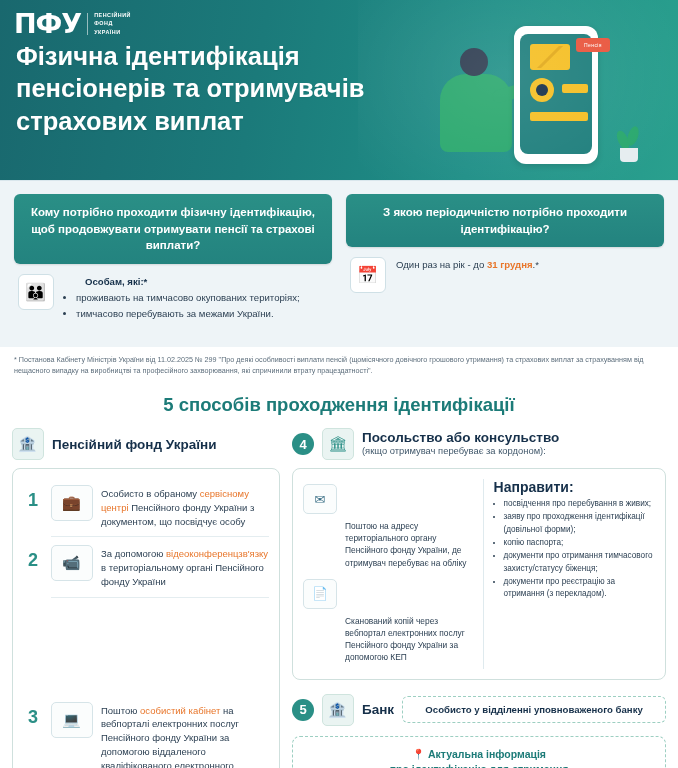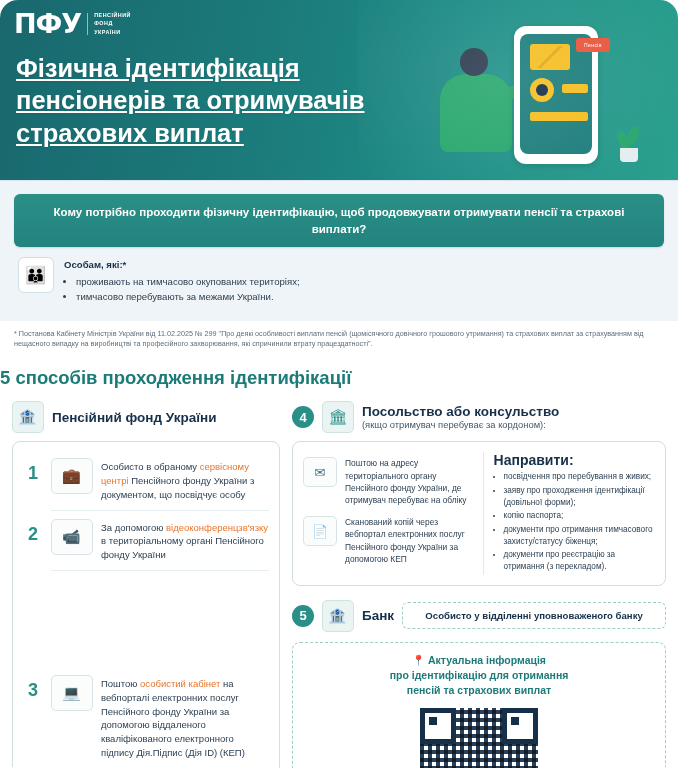--- a/index.html
+++ b/index.html
@@ -4,44 +4,43 @@
 <style>
   html,body{margin:0;padding:0;}
   body{
     width:678px;height:768px;
     background:#ffffff;
     font-family:"Liberation Sans", sans-serif;
     color:#16304a;
     overflow:hidden;
     position:relative;
   }
-  .page{position:relative;width:678px;height:768px;overflow:hidden;border-radius:18px;}
+  .page{position:relative;width:678px;height:768px;overflow:hidden;}
 
   
   .header{
     position:relative;height:180px;
     background:linear-gradient(100deg,#19686e 0%,#1b7a7a 38%,#1f8f87 70%,#2aa08e 100%);
     overflow:hidden;
   }
   .header:after{
     content:"";position:absolute;right:-40px;top:-60px;width:360px;height:300px;
     background:radial-gradient(ellipse at 40% 45%, rgba(255,255,255,.10) 0%, rgba(255,255,255,0) 62%);
   }
   .logo{position:absolute;left:14px;top:10px;display:flex;align-items:center;gap:6px;}
   .logo-mark{
     font-size:27px;font-weight:bold;color:#fff;letter-spacing:-1px;line-height:1;
     font-family:"DejaVu Sans", sans-serif;
   }
   .logo-text{color:#fff;font-size:5.4px;line-height:1.55;letter-spacing:.5px;font-weight:bold;text-transform:uppercase;}
   .logo-sep{width:1px;height:22px;background:rgba(255,255,255,.55);}
   .title{
-    position:absolute;left:16px;top:52px;width:440px;
+    position:absolute;left:16px;top:40px;width:440px;
     color:#ffffff;font-size:25.5px;line-height:1.27;font-weight:bold;
     text-shadow:0 1px 2px rgba(0,0,0,.08);
-    text-decoration:underline;
   }
   
   .illu{position:absolute;right:22px;top:14px;width:230px;height:160px;}
   .ph-body{
     position:absolute;left:88px;top:12px;width:84px;height:138px;border-radius:12px;
     background:#ffffff;box-shadow:0 2px 6px rgba(0,0,0,.15);
   }
   .ph-screen{position:absolute;left:94px;top:20px;width:72px;height:120px;border-radius:8px;background:#1f7f7d;}
   .env{position:absolute;left:104px;top:30px;width:40px;height:26px;background:#f5bf24;border-radius:3px;}
   .env:after{content:"";position:absolute;left:2px;top:2px;width:36px;height:22px;
@@ -72,32 +71,32 @@
     font-size:11.5px;line-height:1.45;font-weight:bold;
     box-shadow:0 1px 2px rgba(0,0,0,.12);
   }
   .a-box{display:flex;gap:10px;padding:10px 4px 2px;align-items:flex-start;}
   .a-ico{
     width:34px;height:34px;flex:0 0 34px;border-radius:6px;background:#ffffff;
     border:1px solid #cfe0e6;display:flex;align-items:center;justify-content:center;
     font-size:17px;color:#2a8f86;
   }
   .a-txt{font-size:9.6px;line-height:1.5;color:#2b3f52;padding-top:1px;}
-  .a-txt b{color:#16304a;}
-  .a-txt ul{margin:2px 0 4px 12px;padding:0;}
+  .a-txt b{color:#16304a;margin-left:21px;}
+  .a-txt ul{margin:2px 0 14px 12px;padding:0;}
   .a-txt li{margin:0 0 1px 0;}
   .orange{color:#e8762b;font-weight:bold;}
 
   .footnote{
     padding:8px 14px 12px;font-size:7.2px;line-height:1.45;color:#5d6e7c;background:#ffffff;
   }
 
   
   .sec-title{
-    text-align:left;font-size:18.5px;font-weight:bold;color:#1c7b78;
+    text-align:center;font-size:18.5px;font-weight:bold;color:#1c7b78;
     padding:6px 0 12px;
   }
 
   
   .main{display:flex;gap:12px;padding:0 12px;}
   .col-left{width:268px;}
   .col-right{flex:1;}
 
   .block-head{display:flex;align-items:center;gap:8px;margin-bottom:8px;}
   .num-badge{
@@ -127,21 +126,21 @@
   }
   .step-txt{font-size:9.5px;line-height:1.45;color:#2b3f52;padding-top:2px;}
   .step-txt .hl{color:#e8762b;}
   .step-divider{height:1px;background:#e4edf0;margin:2px 0 2px 28px;}
 
   .sub-item{display:flex;gap:8px;align-items:flex-start;padding:5px 0;}
   .sub-ico{
     width:32px;height:28px;flex:0 0 32px;border:1px solid #d6e4e8;border-radius:5px;background:#fbfdfd;
     display:flex;align-items:center;justify-content:center;font-size:13px;color:#3b6f86;
   }
-  .sub-txt{font-size:8.4px;line-height:1.45;color:#2b3f52;}
+  .sub-txt{font-size:8.4px;line-height:1.45;color:#2b3f52;margin-top:36px;}
 
   .send-head{font-size:14px;font-weight:bold;color:#16304a;margin-bottom:3px;}
   .send-list{margin:0;padding-left:10px;font-size:8.2px;line-height:1.5;color:#2b3f52;}
   .send-list li{margin-bottom:1px;}
 
   .bank-box{
     border:1px dashed #9dcfc2;border-radius:6px;padding:6px 10px;font-size:9.6px;
     line-height:1.4;font-weight:bold;color:#16304a;text-align:center;
   }
 
@@ -213,20 +212,29 @@
           <div class="a-txt">
             <b>Особам, які:*</b>
             <ul>
               <li>проживають на тимчасово окупованих територіях;</li>
               <li>тимчасово перебувають за межами України.</li>
             </ul>
           </div>
         </div>
       </div>
 
+      <div class="card">
+        <div class="q-box">З якою періодичністю потрібно проходити ідентифікацію?</div>
+        <div class="a-box">
+          <div class="a-ico">📅</div>
+          <div class="a-txt">
+            <span>Один раз на рік - до </span><span class="orange">31 грудня</span><span>.*</span>
+          </div>
+        </div>
+      </div>
     </div>
   </div>
 
   <div class="footnote">* Постанова Кабінету Міністрів України від 11.02.2025 № 299 "Про деякі особливості виплати пенсій (щомісячного довічного грошового утримання) та страхових виплат за страхуванням від нещасного випадку на виробництві та професійного захворювання, які спричинили втрату працездатності".</div>
 
   <div class="sec-title">5 способів проходження ідентифікації</div>
 
   <div class="main">
 
     <div class="col-left">

